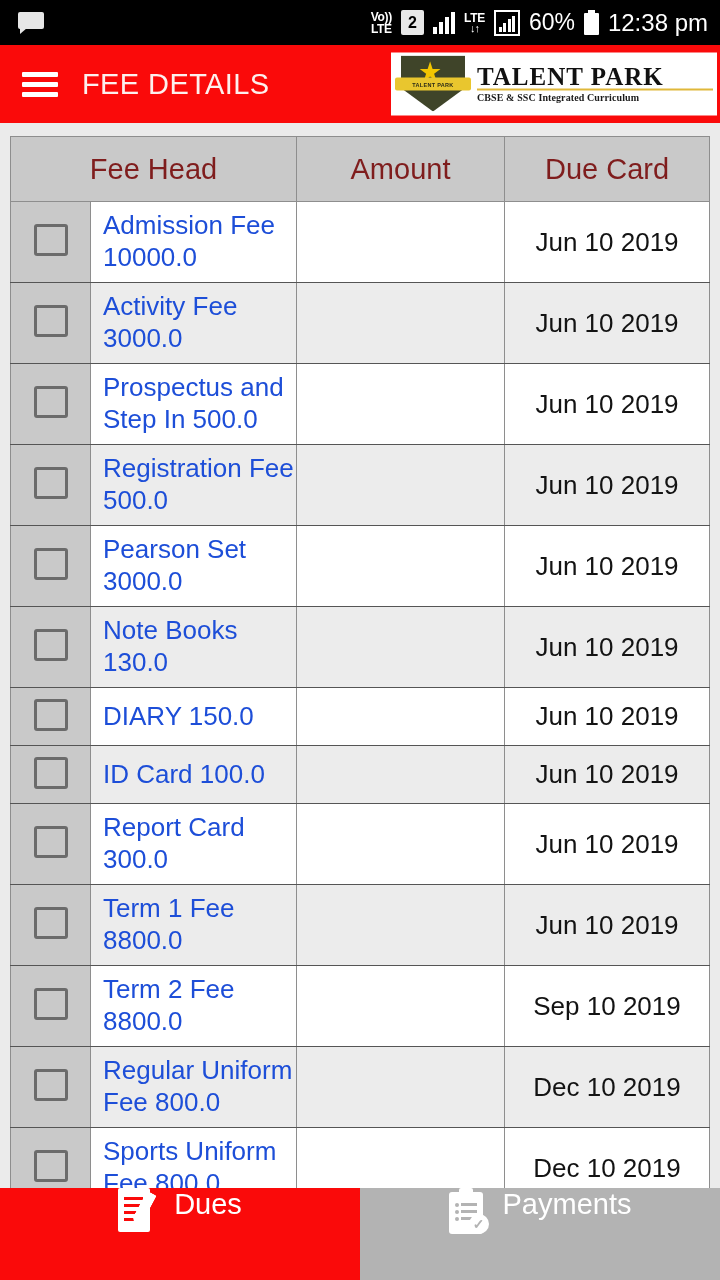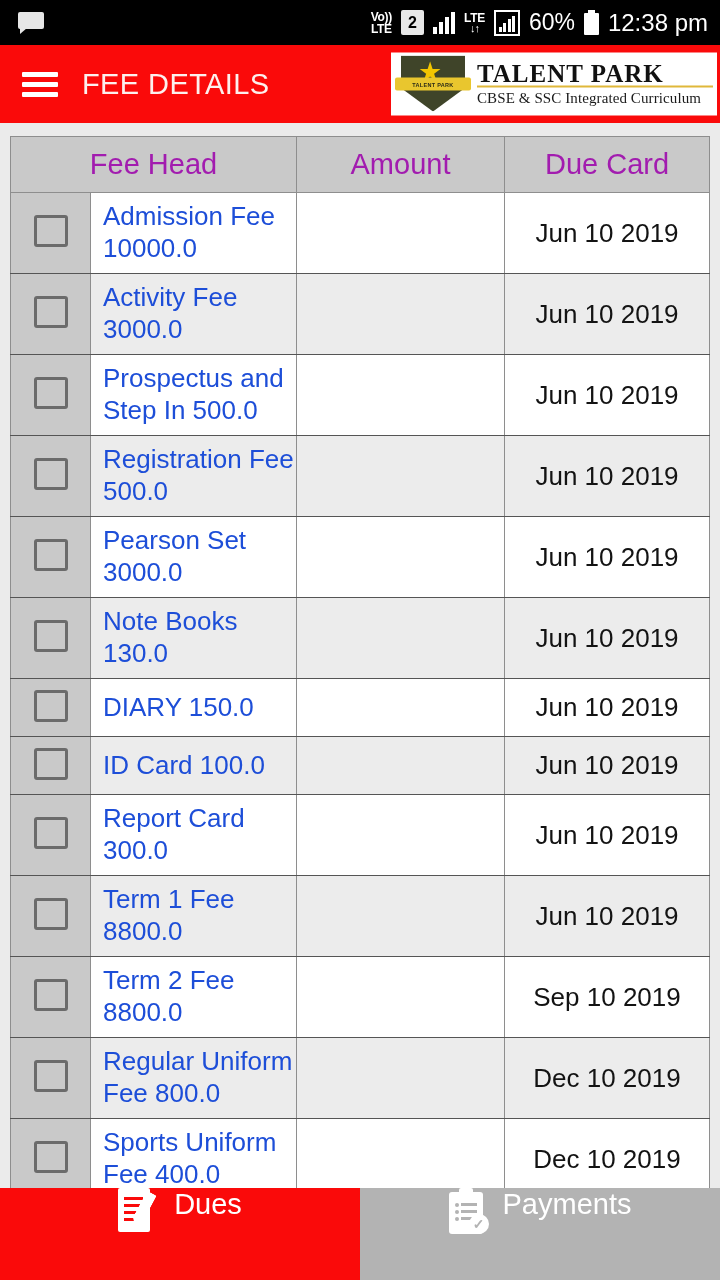--- a/index.html
+++ b/index.html
@@ -124,41 +124,41 @@
     border-bottom: 2px solid #e0b83a;
   }
   .logo-l2 {
     font-family: "Liberation Serif", serif;
     font-size: 15px; font-weight: bold; color: #2f4f2f; line-height: 1.15;
     letter-spacing: 4.5px; white-space: nowrap;
     border-bottom: 2px solid #e0b83a;
   }
   .logo-l3 {
     font-family: "Liberation Serif", serif;
-    font-size: 15px; font-weight: normal; color: #1a1a1a; line-height: 1.2;
+    font-size: 10px; font-weight: bold; color: #1a1a1a; line-height: 1.2;
     white-space: nowrap; letter-spacing: 0.1px; margin-top: 1px;
   }
 
   
   .content {
     flex: 1 1 auto; position: relative;
     background: #ebebeb;
     padding: 13px 10px 0 10px;
     overflow: hidden;
   }
   .table { width: 100%; border-collapse: collapse; table-layout: fixed; }
   .col-chk  { width: 80px; }
   .col-amt  { width: 208px; }
   .col-date { width: 205px; }
 
   .table thead th {
     background: #c9c9c9;
     border: 1px solid #8e8e8e;
-    height: 56px;
-    font-size: 29px; font-weight: 400; color: #a21caf;
+    height: 65px;
+    font-size: 29px; font-weight: 400; color: #7f1d1d;
     text-align: center;
   }
   .table tbody td {
     border-left: 1px solid #8e8e8e;
     border-right: 1px solid #8e8e8e;
     border-bottom: 1px solid #555;
     vertical-align: middle;
   }
   .table tbody tr.r-odd  td { background: #ffffff; }
   .table tbody tr.r-even td { background: #ececec; }
@@ -393,21 +393,21 @@
             <td class="date-cell">Sep 10 2019</td>
           </tr>
           <tr class="row-2line r-even">
             <td class="chk-cell"><span class="cbox"></span></td>
             <td class="fee-cell">Regular Uniform Fee 800.0</td>
             <td class="amt-cell"></td>
             <td class="date-cell">Dec 10 2019</td>
           </tr>
           <tr class="row-2line r-odd">
             <td class="chk-cell"><span class="cbox"></span></td>
-            <td class="fee-cell">Sports Uniform Fee 400.0</td>
+            <td class="fee-cell">Sports Uniform Fee 800.0</td>
             <td class="amt-cell"></td>
             <td class="date-cell">Dec 10 2019</td>
           </tr>
         </tbody>
     </table>
   </div>
 
   <div class="bottomnav">
     <div class="navtab active">
       <span class="ico-dues">

